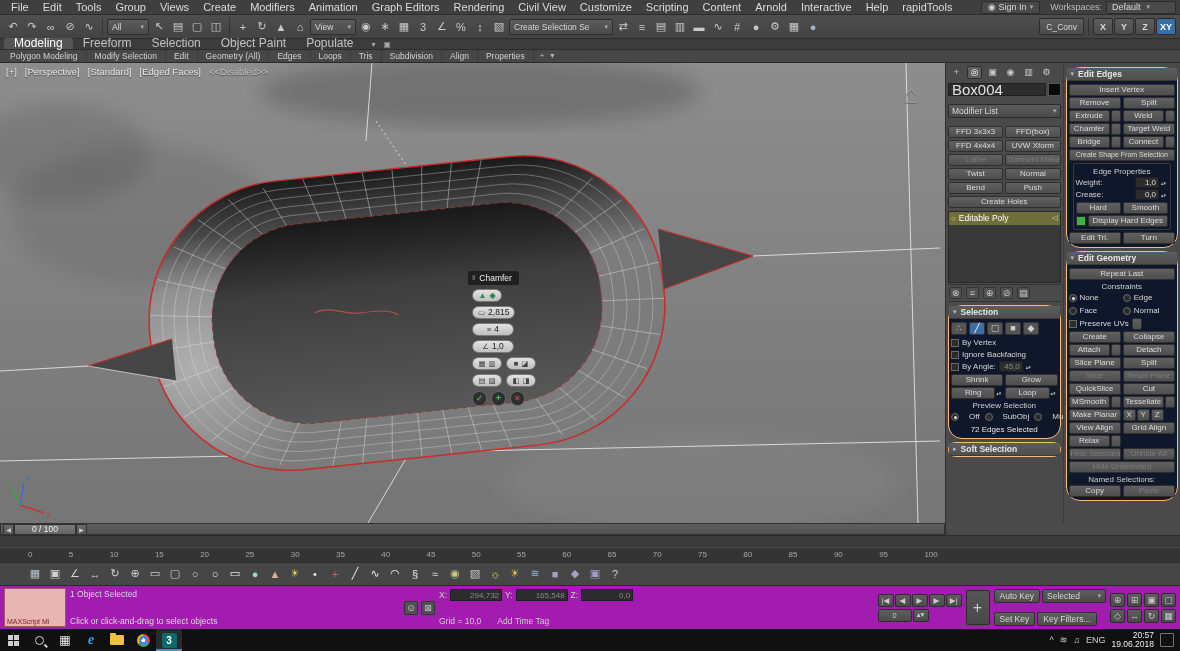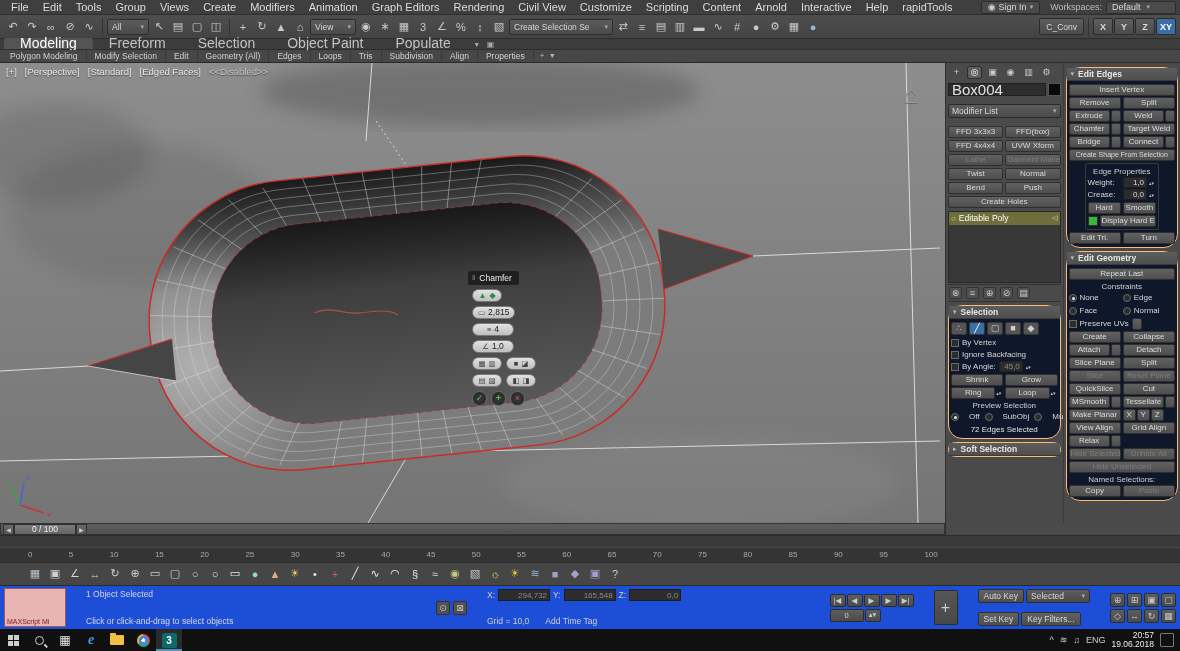--- a/index.html
+++ b/index.html
@@ -26,21 +26,21 @@
   .dd{display:flex;align-items:center;justify-content:space-between;background:linear-gradient(#5c5c5c,#4a4a4a);border:1px solid #2c2c2c;height:16px;padding:0 4px;font-size:8.5px;border-radius:2px;gap:4px;white-space:nowrap;overflow:hidden}
   .ddw1{width:42px}.ddw2{width:46px}.ddw3{width:104px}
   .tbtn{background:linear-gradient(#5e5e5e,#4b4b4b);border:1px solid #2b2b2b;height:17px;padding:0 6px;display:flex;align-items:center;font-size:8.5px;border-radius:2px}
   .axis{display:flex;gap:1px}
   .axis span{width:20px;height:17px;display:flex;align-items:center;justify-content:center;background:linear-gradient(#5e5e5e,#4b4b4b);border:1px solid #2b2b2b;font-size:9px;border-radius:2px;font-weight:bold}
   .axis span.active{background:var(--hl);color:#fff}
   #toolbar .spacer{flex:1}
 
   
   #ribbontabs{height:11px;background:#3c3c3c;display:flex;align-items:flex-end;padding:0 4px;border-bottom:1px solid #2e2e2e}
-  .rtab{padding:0 16px;font-size:14px;color:#c2c2c2;height:11px;display:flex;align-items:center}
+  .rtab{padding:0 10px;font-size:12px;color:#c2c2c2;height:11px;display:flex;align-items:center}
   .rtab.active{background:#545454;color:#fff;border-radius:2px 2px 0 0}
   #ribbontabs .ric{margin-left:8px;font-size:8px;color:#aaa}
   #ribbonsub{height:13px;background:#474747;display:flex;align-items:center;padding:0 2px;border-bottom:1px solid #2a2a2a}
   [data-name="ribbon-section"]{padding:0 8px;font-size:8.5px;color:#d2d2d2;border-right:1px solid #393939;height:13px;display:flex;align-items:center;white-space:nowrap}
   #ribbonsub .ric{margin-left:6px;font-size:8px;color:#bbb}
 
   
   #main{height:460px;display:flex}
   #viewport{width:945px;height:460px;position:relative;background:#7f7f7f;overflow:hidden}
   #vplabel{position:absolute;top:3px;left:6px;z-index:5;display:flex;gap:8px;font-size:9.5px;color:#e8e8e8;text-shadow:0 1px 1px rgba(0,0,0,.5)}
@@ -94,21 +94,21 @@
   .chk{width:8px;height:8px;background:#2c2c2c;border:1px solid #6a6a6a;flex:none}
   .radio{width:8px;height:8px;border-radius:50%;background:#2c2c2c;border:1px solid #6a6a6a;flex:none;position:relative}
   .radio.on::after{content:"";position:absolute;left:2px;top:2px;width:3px;height:3px;border-radius:50%;background:#e8e8e8}
   .field{background:#2c2c2c;border:1px solid #1e1e1e;color:#dcdcdc;font-size:8px;height:11px;display:flex;align-items:center;justify-content:flex-end;padding:0 2px;min-width:24px}
   .field.dis{color:#8b8b8b}
   .spin{display:flex;flex-direction:column;justify-content:center;font-size:5px;line-height:4px;color:#bdbdbd;width:7px}
   .soicons{display:flex;gap:2px;padding:1px 0 2px}
   .soicons span{width:16px;height:13px;display:flex;align-items:center;justify-content:center;font-size:9px;color:#cfcfcf;background:#545454;border:1px solid #343434;border-radius:2px}
   .soicons span.active{background:var(--hl);color:#fff}
   .stat{font-size:8px;color:#e2e2e2;text-align:center;margin:2px 0}
-  .grp{border:1px solid #3a3a3a;border-radius:2px;padding:1px 2px 2px;margin:2px 16px}
+  .grp{border:1px solid #3a3a3a;border-radius:2px;padding:1px 2px 2px;margin:2px 4px}
   .labrow{display:flex;align-items:center;gap:2px;height:12px;font-size:8px;color:#d6d6d6}
   .labrow .lab{flex:1}
   .hswatch{width:10px;height:10px;background:var(--green);border:1px solid #2a2a2a;flex:none}
   .xyz{display:flex;gap:1px}
   .xyz .btn{width:13px;flex:none}
   .inlineradios{display:flex;gap:5px;align-items:center;height:12px;font-size:8px}
   .inlineradios .ir{display:flex;gap:10px;align-items:center}
 
   
   #timeslider{height:13px;display:flex}
@@ -120,21 +120,21 @@
   #trackbar{height:28px;background:#3a3a3a;border-top:1px solid #2c2c2c;display:flex;flex-direction:column;justify-content:flex-end}
   #tbnums{height:15px;display:flex;justify-content:space-between;align-items:center;padding:0 242px 0 28px;background:#343434;border-top:1px solid #484848}
   #tbnums span{font-size:8px;color:#a8a8a8}
 
   
   #shelf{height:25px;background:#464646;border-top:1px solid #2c2c2c;display:flex;align-items:center;padding:0 4px 0 26px;gap:2px}
   #shelf [data-list]{display:flex;gap:2px}
   #shelf span{width:18px;height:19px;display:flex;align-items:center;justify-content:center;font-size:11px;color:#d0d0d0;border-radius:2px}
 
   
-  #statusbar{height:46px;background:#1d4ed8;border-top:1px solid #2a2a2a;display:flex;align-items:stretch;gap:20px;padding:2px 4px}
+  #statusbar{height:46px;background:#a21caf;border-top:1px solid #2a2a2a;display:flex;align-items:stretch;gap:4px;padding:2px 4px}
   #listener{width:62px;background:var(--pink);border:1px solid #9a5a5a;display:flex;align-items:flex-end}
   #listener span{font-size:7px;color:#7a2020;padding:1px 2px;white-space:nowrap;overflow:hidden}
   .scol{display:flex;flex-direction:column;justify-content:space-between;padding:1px 0}
   #stexts{width:330px}
   #stexts div{font-size:8.5px;color:#d8d8d8;white-space:nowrap;overflow:hidden}
   #stoggles{display:flex;align-items:center;gap:3px}
   #stoggles span{width:14px;height:14px;display:flex;align-items:center;justify-content:center;font-size:9px;color:#c4c4c4;background:#515151;border:1px solid #333;border-radius:2px}
   .coordrow{display:flex;align-items:center;gap:3px;font-size:8.5px;color:#cfcfcf}
   .coordrow .field{width:52px;height:12px}
   .gridrow{display:flex;gap:16px;font-size:8.5px;color:#cfcfcf;align-items:center}

